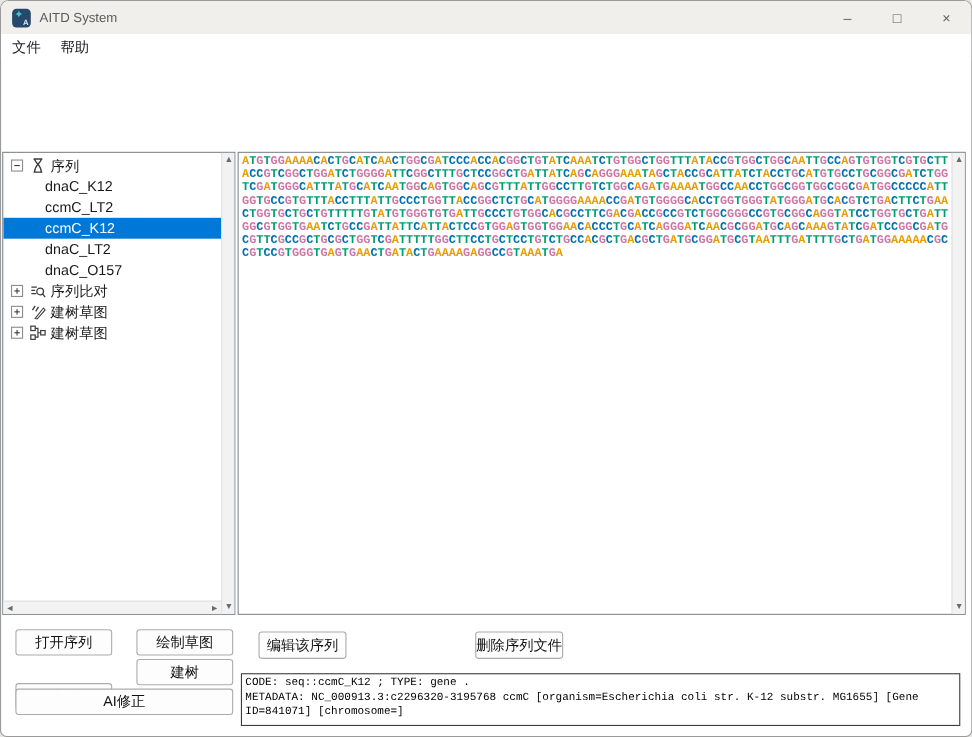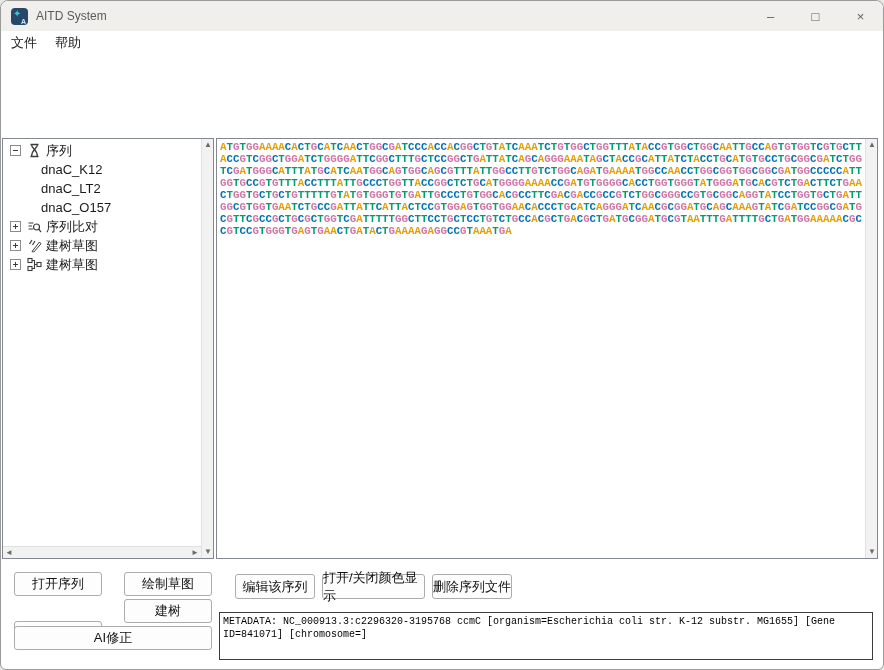--- a/index.html
+++ b/index.html
@@ -109,20 +109,28 @@
         </span>
         <span>序列</span>
       </div>
 
       <div class="tree-row">
         <span class="child-indent"></span>
         <span class="child-label">dnaC_K12</span>
       </div>
       <div class="tree-row">
         <span class="child-indent"></span>
+        <span class="child-label">ccmC_LT2</span>
+      </div>
+      <div class="tree-row selected">
+        <span class="child-indent"></span>
+        <span class="child-label">ccmC_K12</span>
+      </div>
+      <div class="tree-row">
+        <span class="child-indent"></span>
         <span class="child-label">dnaC_LT2</span>
       </div>
       <div class="tree-row">
         <span class="child-indent"></span>
         <span class="child-label">dnaC_O157</span>
       </div>
 
       <div class="tree-row">
         <span class="expander plus"></span>
         <span class="node-icon">
@@ -193,21 +201,21 @@
     </div>
   </div>
 
   <div class="btn" id="btn-open">打开序列</div>
   <div class="btn" id="btn-sketch">绘制草图</div>
   <div class="btn" id="btn-align">比对</div>
   <div class="btn" id="btn-build">建树</div>
   <div class="btn" id="btn-aifix">AI修正</div>
 
   <div class="btn" id="btn-edit">编辑该序列</div>
-  <div class="btn" id="btn-color">打开/关闭颜色显示</div>
   <div class="btn" id="btn-delete">删除序列文件</div>
 
   <div class="meta-box">
+    <div class="meta-line">CODE: seq::ccmC_K12 ; TYPE: gene .</div>
     <div class="meta-line">METADATA: NC_000913.3:c2296320-3195768 ccmC [organism=Escherichia coli str. K-12 substr. MG1655] [Gene</div>
     <div class="meta-line">ID=841071] [chromosome=]</div>
   </div>
 
 </div>
 
 </body></html>

